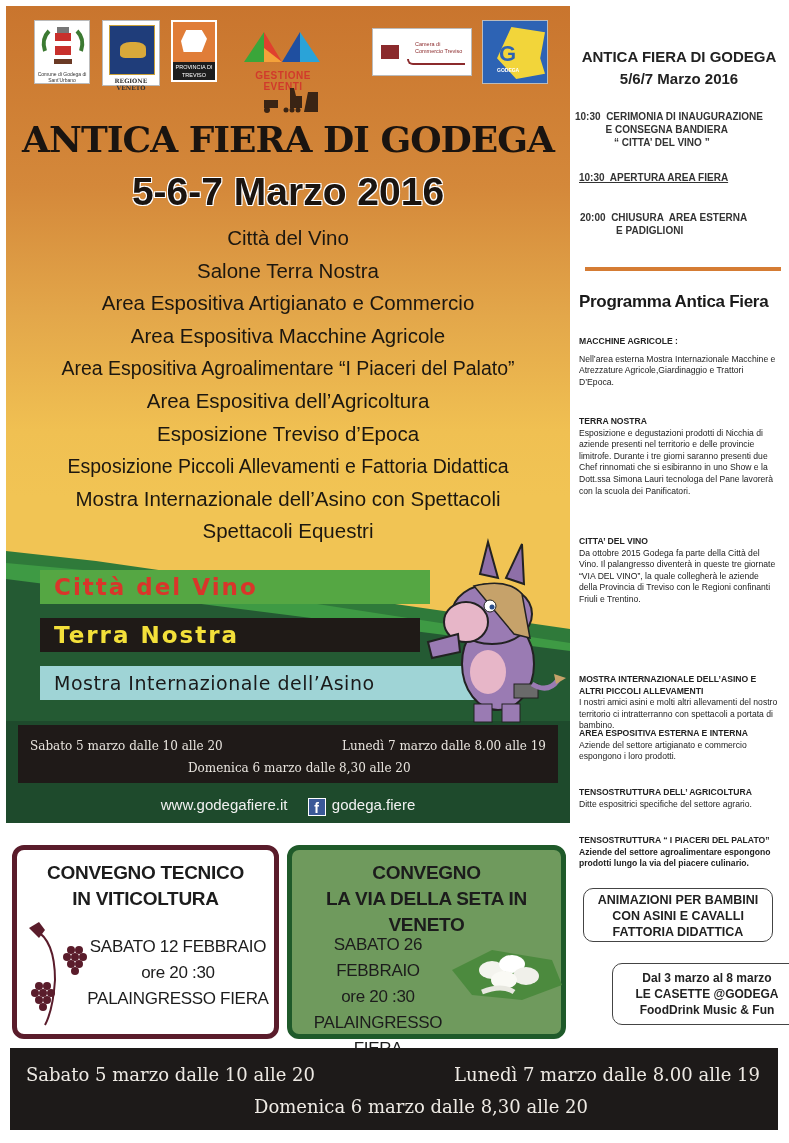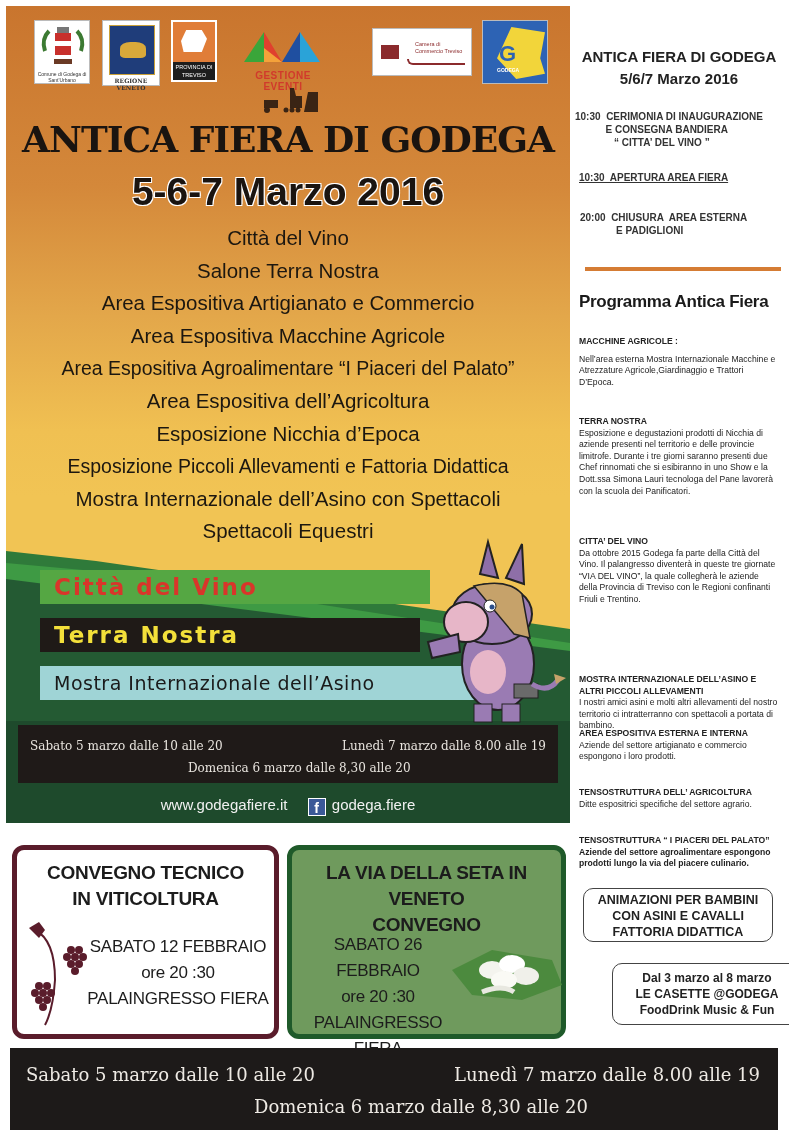--- a/index.html
+++ b/index.html
@@ -100,21 +100,21 @@
   <div class="title">ANTICA FIERA DI GODEGA</div>
   <div class="dates-title">5-6-7 Marzo 2016</div>
 
   <div class="features">
     <div class="feature">Città del Vino</div>
     <div class="feature">Salone Terra Nostra</div>
     <div class="feature">Area Espositiva Artigianato e Commercio</div>
     <div class="feature">Area Espositiva Macchine Agricole</div>
     <div class="feature" style="font-size:19.5px;">Area Espositiva Agroalimentare “I Piaceri del Palato”</div>
     <div class="feature">Area Espositiva dell’Agricoltura</div>
-    <div class="feature">Esposizione Nicchia d’Epoca</div>
+    <div class="feature">Esposizione Treviso d’Epoca</div>
     <div class="feature" style="font-size:19.5px;">Esposizione Piccoli Allevamenti e Fattoria Didattica</div>
     <div class="feature">Mostra Internazionale dell’Asino con Spettacoli</div>
     <div class="feature">Spettacoli Equestri</div>
   </div>
 
   <svg class="hills" viewBox="0 0 564 272" preserveAspectRatio="none">
     <polygon points="0,0 90,10 564,78 564,272 0,272" fill="#2f7a3a"></polygon>
     <polygon points="0,12 110,22 564,92 564,272 0,272" fill="#3e9a44"></polygon>
     <polygon points="0,28 564,100 564,272 0,272" fill="#245a33"></polygon>
     <polygon points="440,170 564,185 564,200 430,190" fill="#b8432a"></polygon>
@@ -241,22 +241,22 @@
   </svg>
   <div class="cd" style="left:66px;top:84px;width:190px;">
     <div>SABATO 12  FEBBRAIO</div>
     <div>ore 20 :30</div>
     <div>PALAINGRESSO FIERA</div>
   </div>
 </div>
 
 <div class="card card2">
   <div class="ct">
+    <div>CONVEGNO</div>
     <div>LA VIA DELLA SETA IN VENETO</div>
-    <div>CONVEGNO</div>
   </div>
   <div class="cd" style="left:0px;top:82px;width:172px;">
     <div>SABATO 26 FEBBRAIO</div>
     <div>ore 20 :30</div>
     <div>PALAINGRESSO FIERA</div>
   </div>
   <svg style="position:absolute;left:160px;top:90px;" width="110" height="70" viewBox="0 0 110 70">
     <polygon points="0,30 40,10 100,20 110,45 70,60 20,55" fill="#4c8a3e"></polygon>
     <ellipse cx="40" cy="30" rx="13" ry="9" fill="#f4f4ee"></ellipse>
     <ellipse cx="60" cy="24" rx="13" ry="9" fill="#ffffff"></ellipse>

